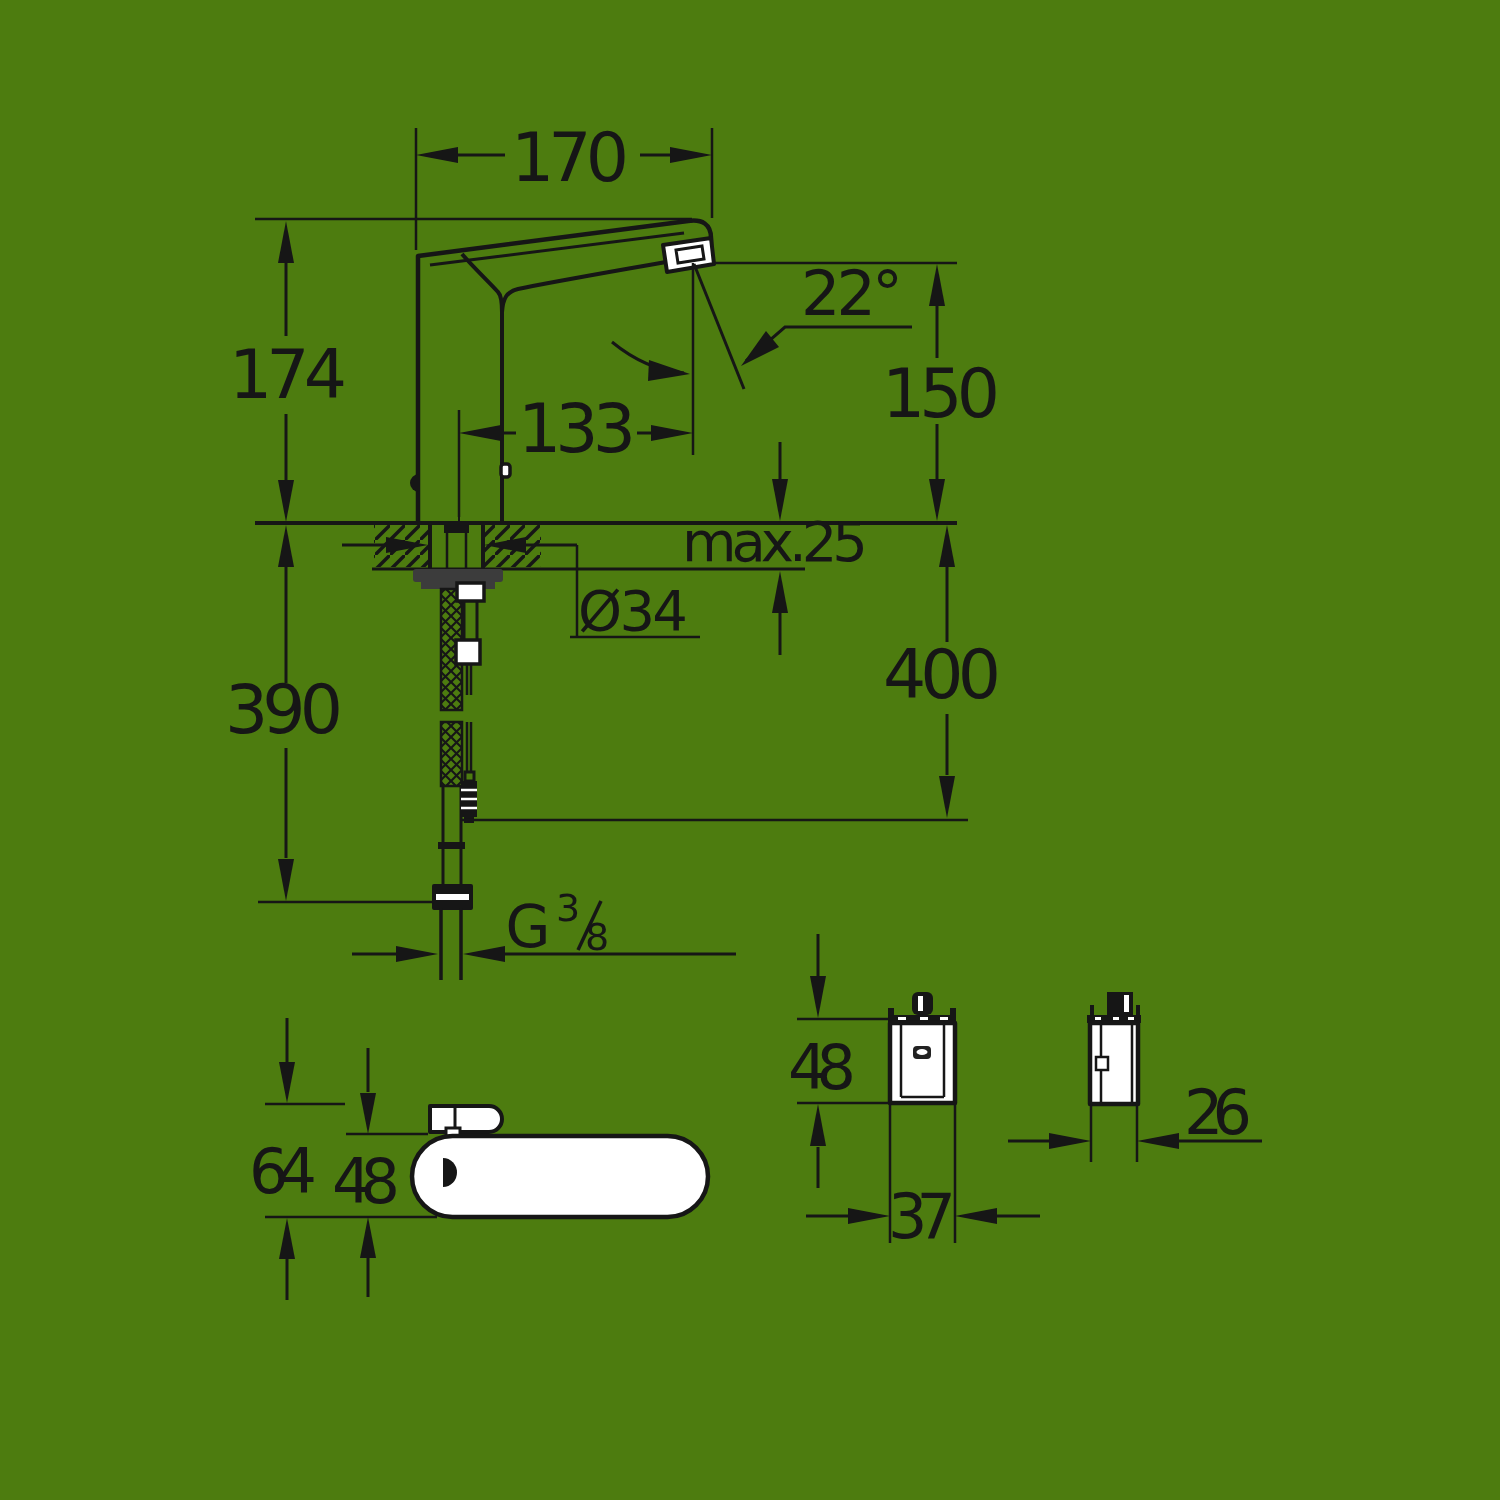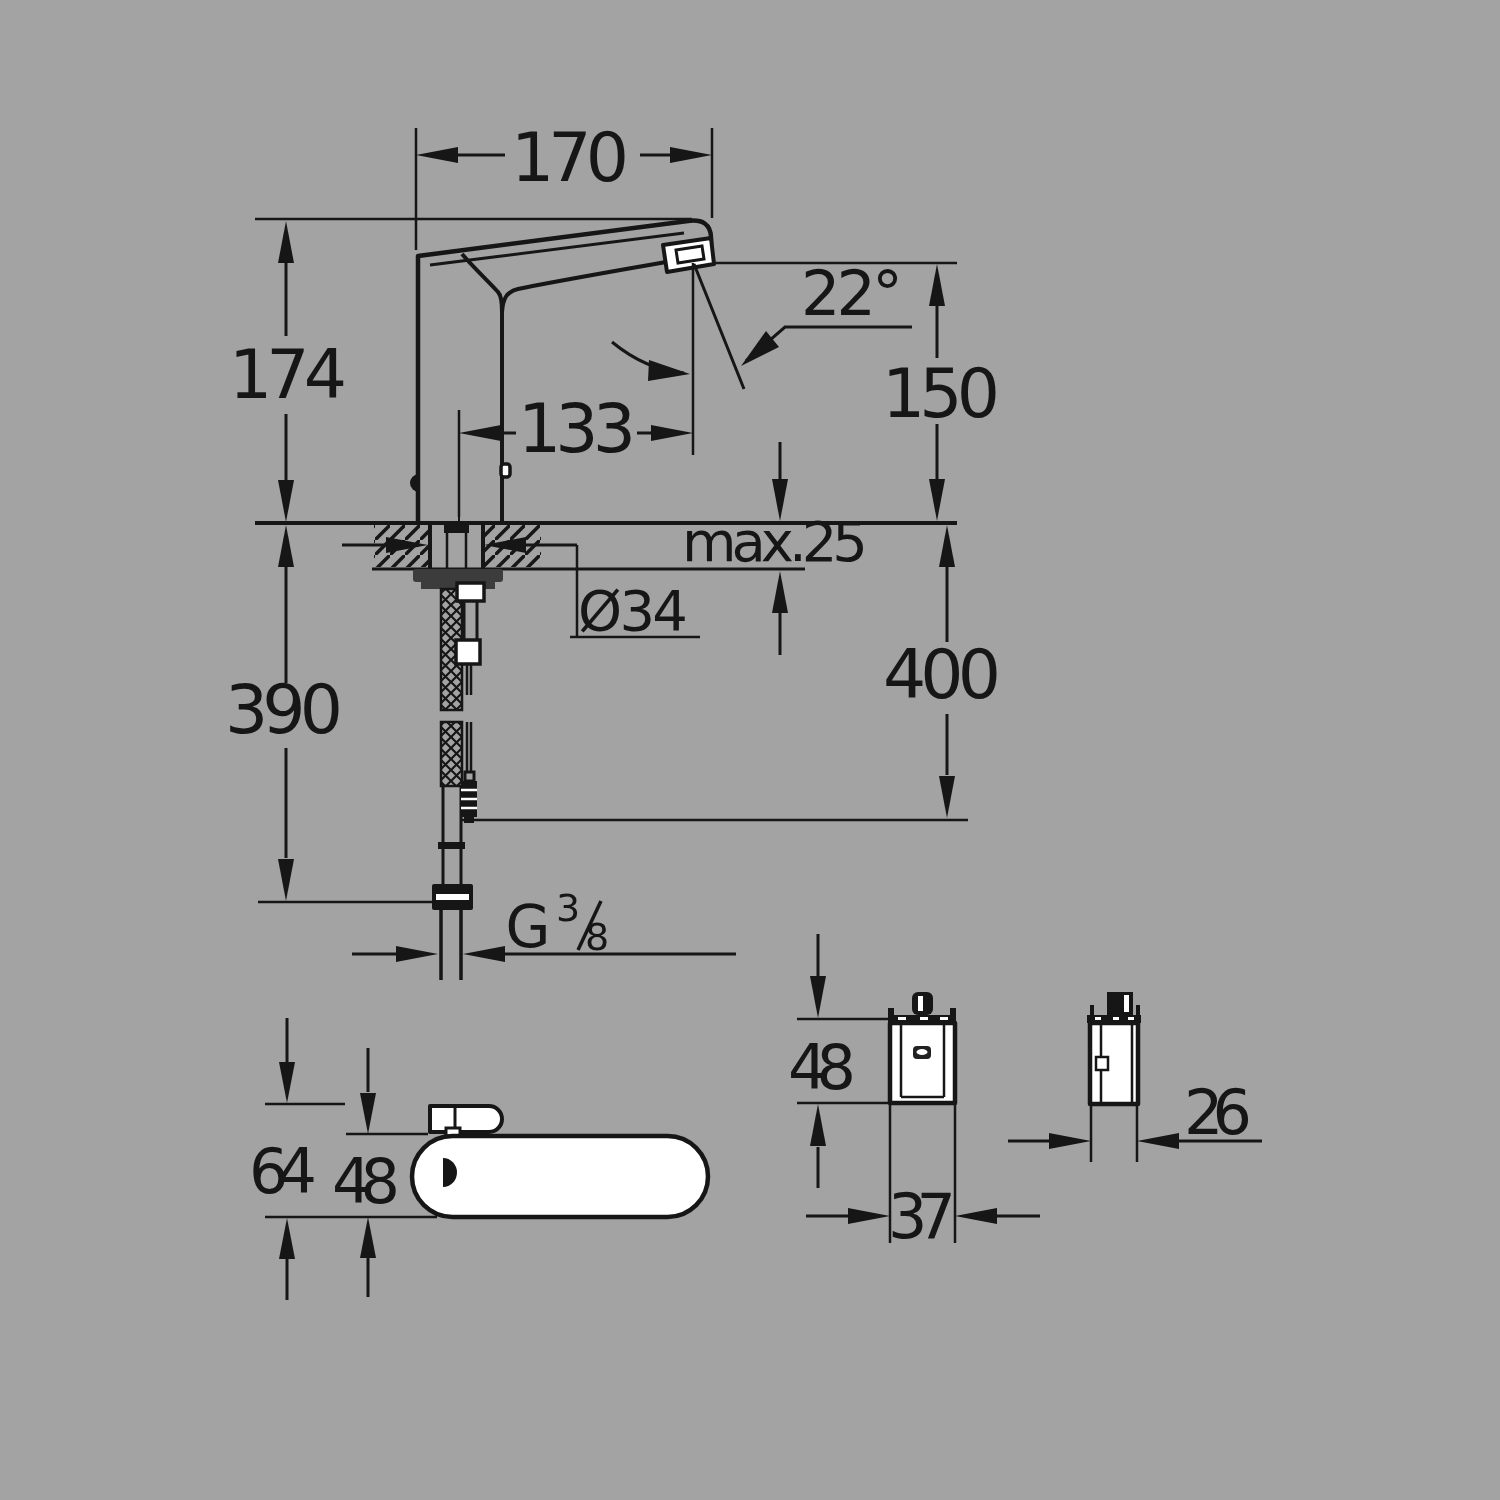--- a/index.html
+++ b/index.html
@@ -1,16 +1,16 @@
 <!DOCTYPE html>
 <html><head>
 <meta charset="utf-8">
 <style>
   html,body{margin:0;padding:0;background:#fff;}
-  #stage{position:relative;width:1500px;height:1500px;background:#a3a3a3;overflow:hidden;}
+  #stage{position:relative;width:1500px;height:1500px;background:#4d7c0f;overflow:hidden;}
   svg{display:block;}
   svg text{font-family:"DejaVu Sans","Liberation Sans",sans-serif;fill:#161616;}
   .ln  {stroke:#161616;stroke-width:3;fill:none;stroke-linecap:butt;}
   .ln2 {stroke:#161616;stroke-width:2.5;fill:none;}
   .ln35{stroke:#161616;stroke-width:3.5;fill:none;}
   .thk {stroke:#161616;stroke-width:4.5;fill:none;stroke-linejoin:round;}
   .thk4{stroke:#161616;stroke-width:4;fill:none;stroke-linejoin:round;}
   .arr {fill:#161616;stroke:none;}
   .wfill{fill:#ffffff;}
   .dark{fill:#161616;stroke:none;}

